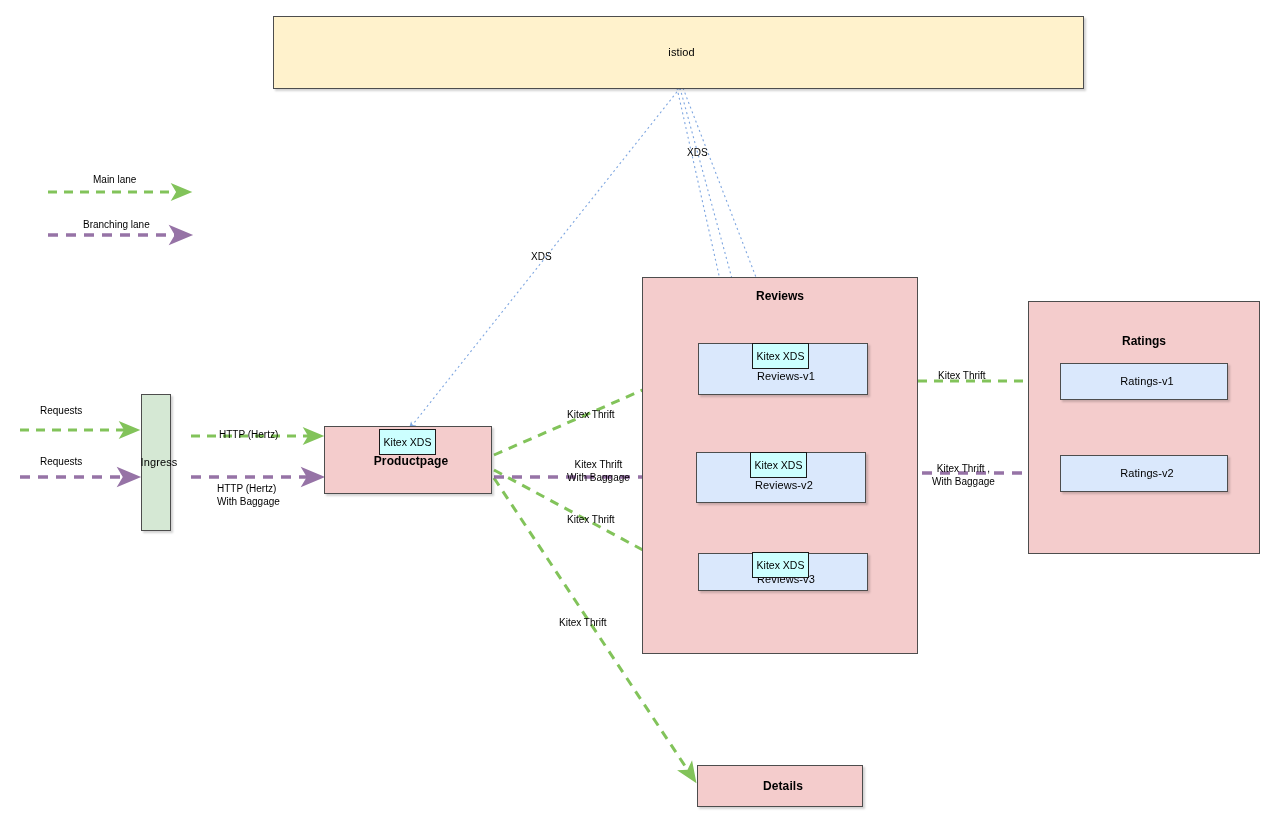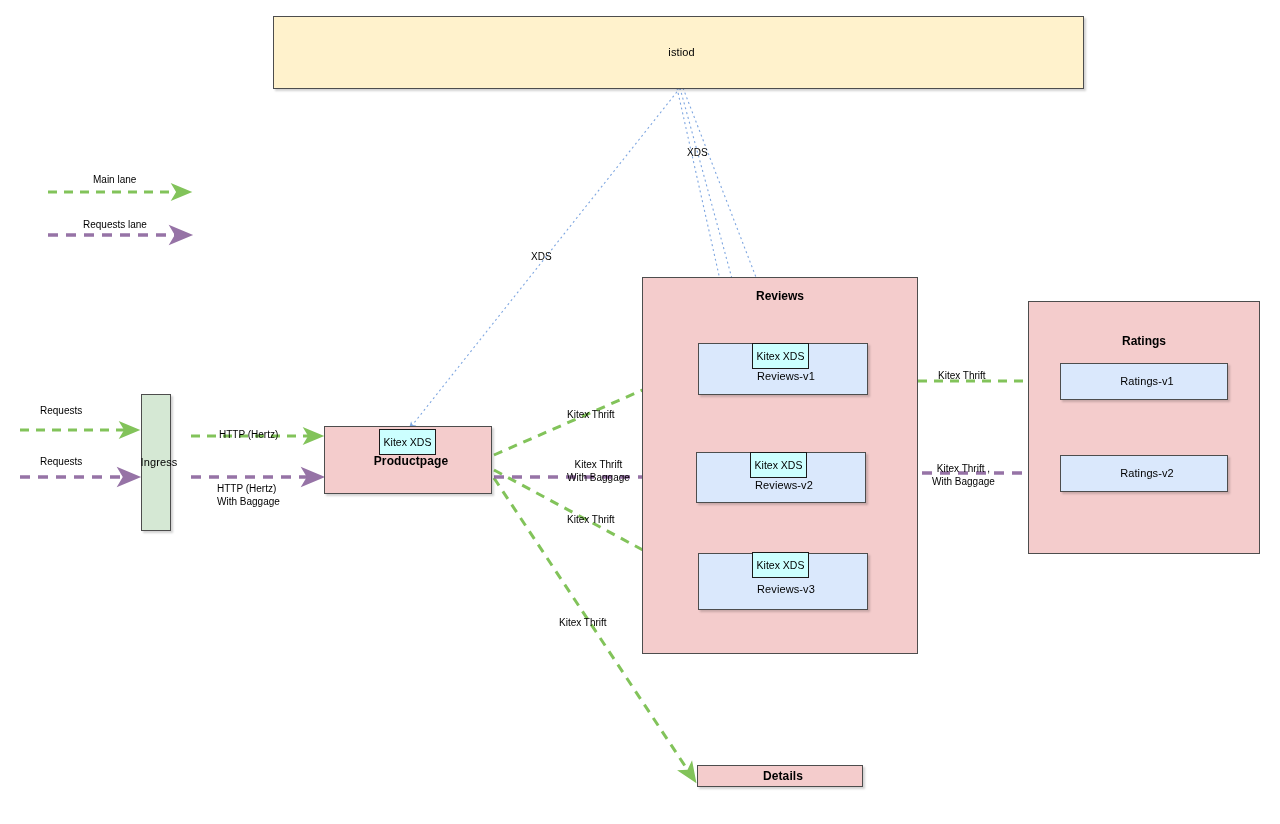--- a/index.html
+++ b/index.html
@@ -174,45 +174,45 @@
     <span>Kitex XDS</span>
   </div>
 
   <div class="node blue" style="left:696px; top:452px; width:170px; height:51px;">
     <span class="node-label" style="margin-top:16px;">Reviews-v2</span>
   </div>
   <div class="xds-chip" style="left:750px; top:452px; width:57px;">
     <span>Kitex XDS</span>
   </div>
 
-  <div class="node blue" style="left:698px; top:553px; width:170px; height:57px;">
+  <div class="node blue" style="left:698px; top:553px; width:170px; height:38px;">
     <span class="node-label" style="margin-top:16px;">Reviews-v3</span>
   </div>
   <div class="xds-chip" style="left:752px; top:552px; width:57px;">
     <span>Kitex XDS</span>
   </div>
 
   <div class="group" style="left:1028px; top:301px; width:232px; height:253px;">
     <span class="group-title" style="top:32px;">Ratings</span>
   </div>
 
   <div class="node blue" style="left:1060px; top:363px; width:168px; height:37px;">
     <span class="node-label">Ratings-v1</span>
   </div>
 
   <div class="node blue" style="left:1060px; top:455px; width:168px; height:37px;">
     <span class="node-label">Ratings-v2</span>
   </div>
 
-  <div class="node pink" style="left:697px; top:765px; width:166px; height:22px;">
+  <div class="node pink" style="left:697px; top:765px; width:166px; height:42px;">
     <span class="node-label bold">Details</span>
   </div>
 
   <span class="legend-label" style="left:93px; top:174px;">Main lane</span>
-  <span class="legend-label" style="left:83px; top:219px;">Requests lane</span>
+  <span class="legend-label" style="left:83px; top:219px;">Branching lane</span>
 
   <span class="edge-label" style="left:40px; top:404px;">Requests</span>
   <span class="edge-label" style="left:40px; top:455px;">Requests</span>
   <span class="edge-label" style="left:219px; top:428px;">HTTP (Hertz)</span>
   <span class="edge-label" style="left:217px; top:482px;">HTTP (Hertz)
 With Baggage</span>
   <span class="edge-label" style="left:531px; top:250px;">XDS</span>
   <span class="edge-label" style="left:687px; top:146px;">XDS</span>
   <span class="edge-label" style="left:567px; top:408px;">Kitex Thrift</span>
   <span class="edge-label" style="left:567px; top:458px; text-align:center;">Kitex Thrift

